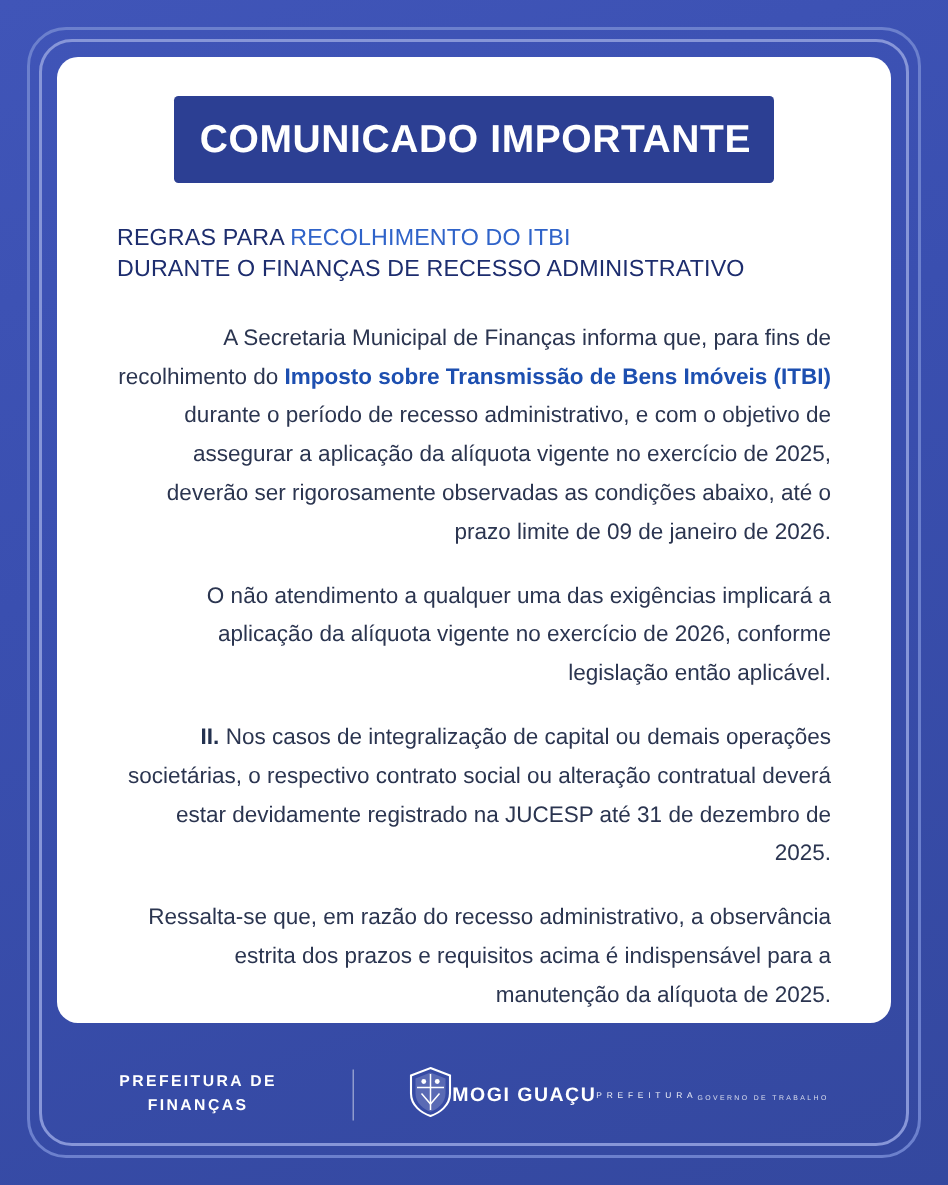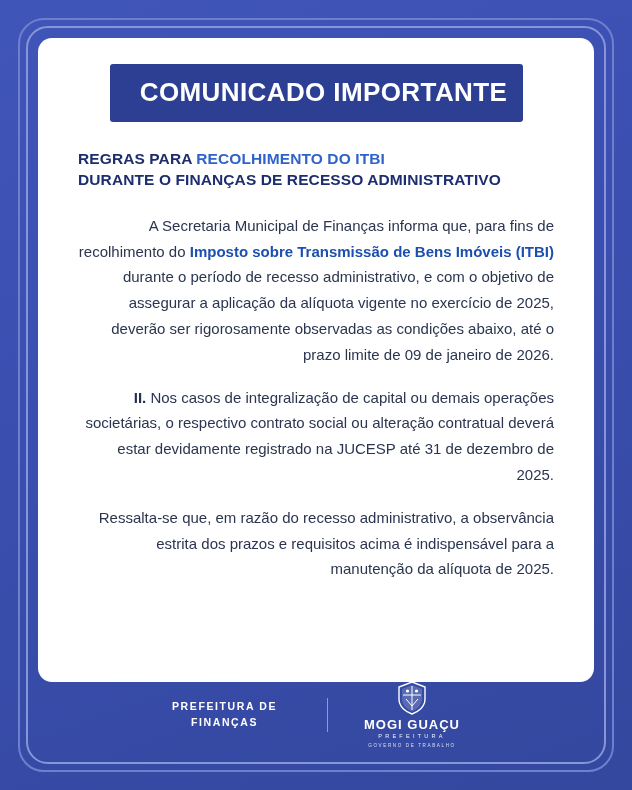--- a/index.html
+++ b/index.html
@@ -57,29 +57,29 @@
   }
   .banner {
     width: 398px;
     margin: 0 auto;
     background: #2c3f93;
     color: #ffffff;
     text-align: center;
     font-size: 26px;
     font-weight: bold;
     letter-spacing: 0.4px;
-    padding: 13px 0 14px 15px;
+    padding: 13px 0 14px 2px;
     border-radius: 3px;
     font-family: "Liberation Sans", sans-serif;
   }
   .subtitle {
     margin-top: 27px;
     color: #1d2d6e;
     font-size: 15.5px;
-    font-weight: bold;
+    font-weight: normal;
     line-height: 1.35;
     letter-spacing: 0.1px;
   }
   .subtitle .accent {
     color: #2f63c9;
   }
   .body-text {
     margin-top: 22px;
     color: #2b3550;
     font-size: 15px;
@@ -119,21 +119,21 @@
     line-height: 1.45;
     padding-right: 24px;
   }
   .divider-vert {
     width: 1px;
     height: 34px;
     background: rgba(255,255,255,0.45);
   }
   .footer-right {
     display: flex;
-    flex-direction: column;
+    flex-direction: row;
     align-items: center;
     padding-left: 10px;
   }
   .crest {
     width: 30px;
     height: 34px;
     margin-bottom: 3px;
   }
   .city-name {
     font-size: 13px;
@@ -168,20 +168,21 @@
       <div class="banner">COMUNICADO IMPORTANTE</div>
 
       <div class="subtitle">
         <div><span>REGRAS PARA </span><span class="accent">RECOLHIMENTO DO ITBI</span></div>
         <div>DURANTE O FINANÇAS DE RECESSO ADMINISTRATIVO</div>
       </div>
 
       <div class="body-text">
         <p><span>A Secretaria Municipal de Finanças informa que, para fins de recolhimento do </span><b>Imposto sobre Transmissão de Bens Imóveis (ITBI)</b><span> durante o período de recesso administrativo, e com o objetivo de assegurar a aplicação da alíquota vigente no exercício de 2025, deverão ser rigorosamente observadas as condições abaixo, até o prazo limite de 09 de janeiro de 2026.</span></p>
 
+        <p>O não atendimento a qualquer uma das exigências implicará a aplicação da alíquota vigente no exercício de 2026, conforme legislação então aplicável.</p>
 
 
         <p><span class="num">II.</span><span> Nos casos de integralização de capital ou demais operações societárias, o respectivo contrato social ou alteração contratual deverá estar devidamente registrado na JUCESP até 31 de dezembro de 2025.</span></p>
 
 
         <p>Ressalta-se que, em razão do recesso administrativo, a observância estrita dos prazos e requisitos acima é indispensável para a manutenção da alíquota de 2025.</p>
       </div>
 
     </div>
   </div>

